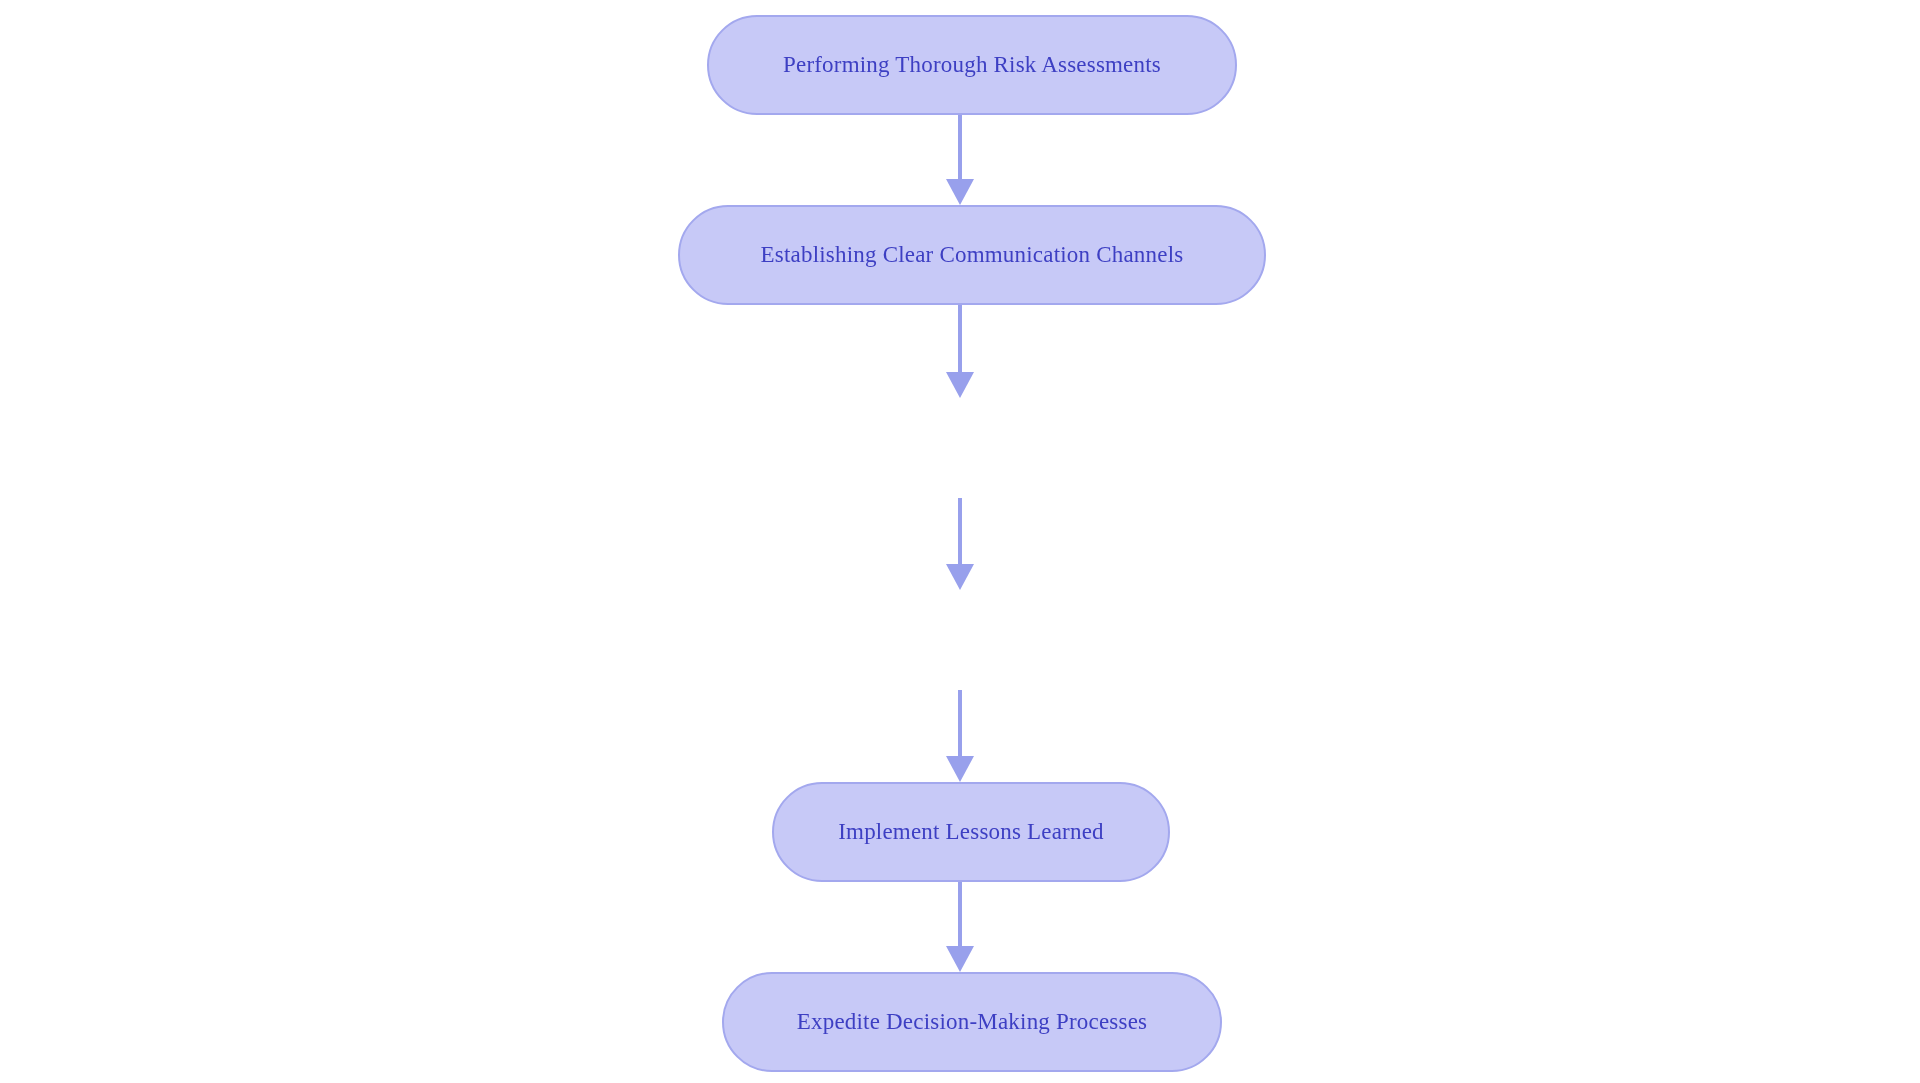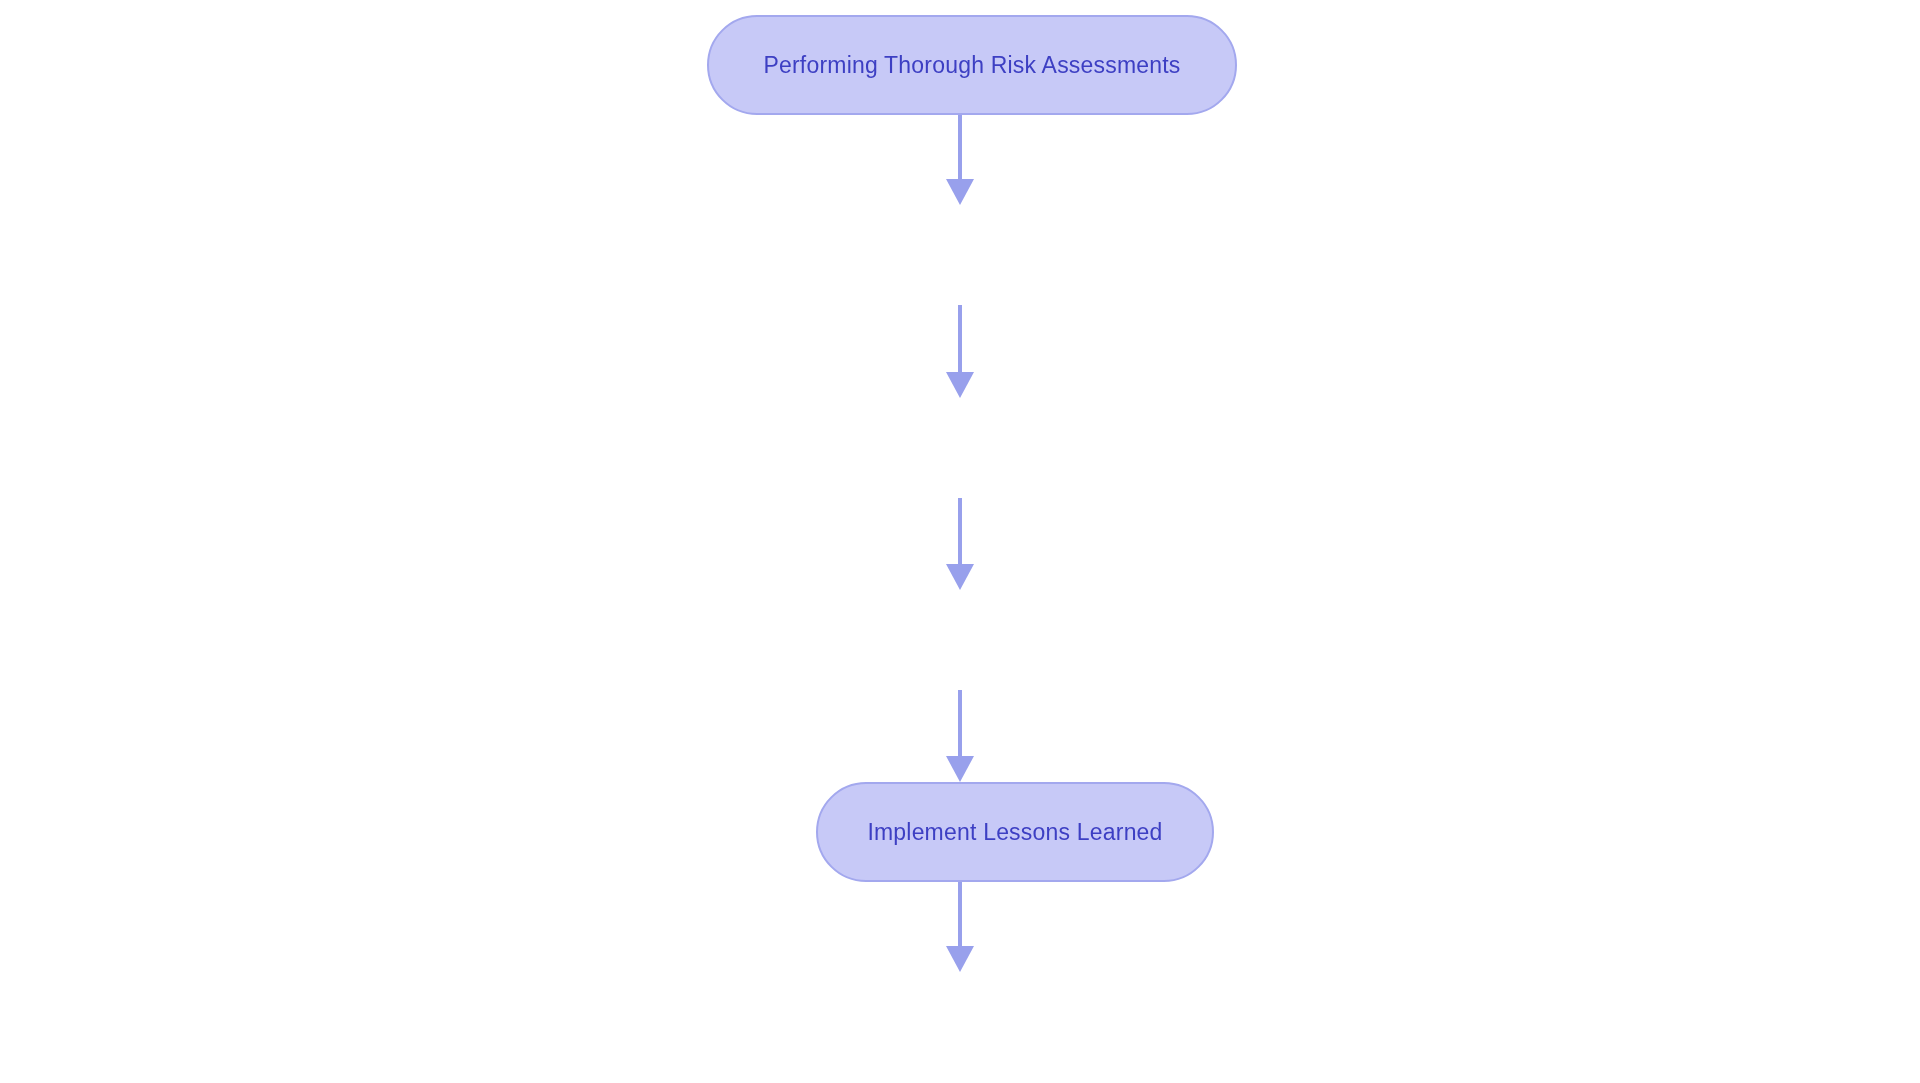--- a/index.html
+++ b/index.html
@@ -10,21 +10,21 @@
     --background: #ffffff;
   }
   * { margin: 0; padding: 0; box-sizing: border-box; }
   html, body { background: var(--background); }
   .canvas {
     position: relative;
     width: 1920px;
     height: 1083px;
     background: var(--background);
     overflow: hidden;
-    font-family: Liberation Sans, sans-serif;
+    font-family: Liberation Serif, serif;
   }
   .node {
     position: absolute;
     height: 100px;
     border-radius: 50px;
     background: var(--node-fill);
     border: 2px solid var(--node-border);
     display: flex;
     align-items: center;
     justify-content: center;
@@ -34,21 +34,21 @@
     font-size: 23px;
     font-weight: 400;
     color: var(--node-text);
     letter-spacing: 0.2px;
     white-space: nowrap;
   }
   .n1 { left: 707px; top: 15px;  width: 530px; }
   .n2 { left: 678px; top: 205px; width: 588px; }
   .n3 { left: 774px; top: 398px; width: 398px; }
   .n4 { left: 706px; top: 590px; width: 532px; }
-  .n5 { left: 816px; top: 782px; width: 398px; }
+  .n5 { left: 772px; top: 782px; width: 398px; }
   .n6 { left: 722px; top: 972px; width: 500px; }
 
   .arrow { position: absolute; left: 946px; width: 28px; }
   .a1 { top: 115px; height: 90px; }
   .a2 { top: 305px; height: 93px; }
   .a3 { top: 498px; height: 92px; }
   .a4 { top: 690px; height: 92px; }
   .a5 { top: 882px; height: 90px; }
   .arrow .shaft {
     position: absolute;
@@ -76,20 +76,23 @@
 
   <div class="node n1">
     <span>Performing Thorough Risk Assessments</span>
   </div>
 
   <div class="arrow a1">
     <div class="shaft"></div>
     <div class="head"></div>
   </div>
 
+  <div class="node n2">
+    <span>Establishing Clear Communication Channels</span>
+  </div>
 
   <div class="arrow a2">
     <div class="shaft"></div>
     <div class="head"></div>
   </div>
 
 
   <div class="arrow a3">
     <div class="shaft"></div>
     <div class="head"></div>
@@ -103,14 +106,17 @@
 
   <div class="node n5">
     <span>Implement Lessons Learned</span>
   </div>
 
   <div class="arrow a5">
     <div class="shaft"></div>
     <div class="head"></div>
   </div>
 
+  <div class="node n6">
+    <span>Expedite Decision-Making Processes</span>
+  </div>
 
 </div>
 
 </body></html>

